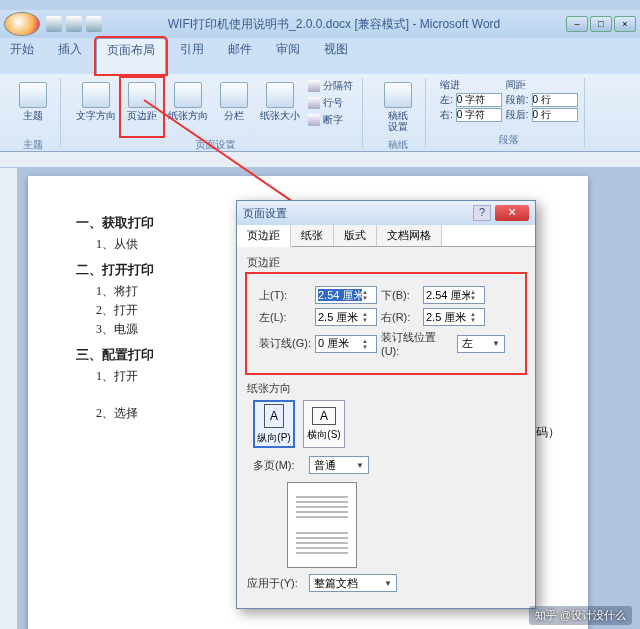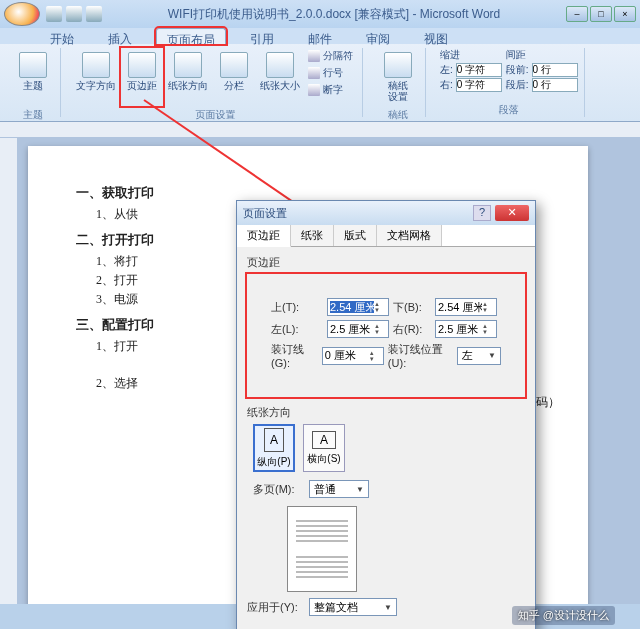--- a/index.html
+++ b/index.html
@@ -1,28 +1,28 @@
 <!DOCTYPE html>
 <html><head>
 <meta charset="utf-8">
 <style>
 * { box-sizing: border-box; margin: 0; padding: 0; }
 body { font-family: "Microsoft YaHei", SimSun, sans-serif; font-size: 12px; background: #b9d1ea; width: 640px; height: 629px; overflow: hidden; position: relative; }
 
 
-.titlebar { height: 28px; background: linear-gradient(#cde0f5, #b9d4f0); display: flex; align-items: center; padding: 0 4px; }
+.titlebar { height: 28px; background: linear-gradient(#cde0f5, #b9d4f0); display: flex; align-items: center; padding: 0 4px; margin-top: 10px; }
 .office-btn { width: 36px; height: 24px; background: radial-gradient(circle at 40% 40%, #fff, #f7b24e 60%, #e06 100%); border-radius: 50%; border: 1px solid #888; }
 .qat { display: flex; gap: 4px; margin-left: 6px; }
 .qat-icon { width: 16px; height: 16px; background: linear-gradient(#fff,#8ab); border-radius: 2px; }
 .title-text { flex: 1; text-align: center; color: #3b5c8c; font-size: 12px; }
 .win-btns { display: flex; gap: 2px; }
 .win-btn { width: 22px; height: 16px; background: linear-gradient(#dce9f7,#a8c3e4); border: 1px solid #6a8; font-size: 9px; text-align: center; line-height: 14px; border-radius: 2px; }
 
 
-.ribbon-tabs { height: 16px; display: flex; padding-left: 40px; gap: 14px; background: #cde0f5; }
+.ribbon-tabs { height: 36px; display: flex; gap: 4px; background: #cde0f5; }
 .rtab { padding: 3px 10px; color: #3b5c8c; cursor: pointer; font-size: 12px; }
 .rtab.active { background: #e8f0fa; border: 1px solid #8ea8c8; border-bottom: none; border-radius: 3px 3px 0 0; }
 .rtab.hl { outline: 2px solid #e33; }
 
 
 .ribbon-body { height: 78px; background: linear-gradient(#e8f0fa,#d7e6f5); border-bottom: 1px solid #8ea8c8; display: flex; padding: 4px 6px; gap: 8px; }
 .group { display: flex; flex-direction: column; align-items: center; border-right: 1px solid #b8cde4; padding: 0 6px; }
 .group-items { display: flex; gap: 4px; align-items: flex-start; flex: 1; }
 .group-label { font-size: 10px; color: #5a7aa2; margin-top: 2px; }
 .big-btn { width: 42px; height: 58px; display: flex; flex-direction: column; align-items: center; justify-content: flex-start; padding-top: 4px; gap: 2px; font-size: 10px; color: #2a4a7a; text-align: center; line-height: 1.1; }
@@ -49,40 +49,40 @@
 .dlg-title .spacer { flex: 1; }
 .dlg-close { width: 34px; height: 16px; background: linear-gradient(#e66,#c33); color: #fff; text-align: center; font-size: 11px; line-height: 14px; border-radius: 2px; }
 .dlg-help { width: 18px; height: 16px; background: #dde; text-align: center; margin-right: 4px; border: 1px solid #aac; }
 .dlg-tabs { display: flex; background: #fff; border-bottom: 1px solid #aaa; }
 .dtab { padding: 3px 10px; border-right: 1px solid #ccc; cursor: pointer; background: #f4f4f4; }
 .dtab.active { background: #fff; border-bottom: 1px solid #fff; margin-bottom: -1px; }
 .dlg-body { padding: 8px 10px; background: #f0f0f0; }
 .fieldset { margin-bottom: 8px; }
 .fs-label { color: #333; margin-bottom: 4px; }
 .fs-content { padding-left: 6px; }
-.fs-content.hl { outline: 2px solid #e33; padding: 24px; }
+.fs-content.hl { outline: 2px solid #e33; padding: 12px; }
 .row { display: flex; align-items: center; gap: 4px; margin-bottom: 4px; }
 .row label { width: 52px; color: #333; }
 .row label.short { width: 38px; }
 .num-input { width: 62px; height: 18px; border: 1px solid #7a96b8; font-size: 11px; padding: 0 2px; display: flex; align-items: center; background: #fff; }
 .num-input input { border: none; width: 44px; font-size: 11px; outline: none; }
 .num-input .spin { width: 12px; display: flex; flex-direction: column; font-size: 6px; line-height: 6px; color: #555; }
 .num-input.sel input { background: #316ac5; color: #fff; }
 .combo { height: 18px; border: 1px solid #7a96b8; background: #fff; padding: 0 4px; display: flex; align-items: center; justify-content: space-between; }
 .combo .arr { font-size: 8px; color: #444; }
 .orient-btns { display: flex; gap: 8px; }
 .orient-btn { width: 42px; height: 48px; border: 1px solid #99b; display: flex; flex-direction: column; align-items: center; justify-content: center; gap: 3px; background: #fafafa; font-size: 10px; }
 .orient-btn.sel { border: 2px solid #3a6fcf; background: #e8f1ff; }
 .orient-pg { width: 20px; height: 24px; border: 1px solid #555; display: flex; align-items: center; justify-content: center; font-size: 12px; }
 .orient-pg.land { width: 24px; height: 18px; }
 .preview-box { width: 70px; height: 86px; border: 1px solid #888; background: #fff; margin: 6px 0 6px 40px; padding: 10px 8px; }
 .preview-box .ln { height: 2px; background: #bbb; margin: 3px 0; }
 
 .arrow-line { position: absolute; pointer-events: none; }
-.watermark { position: absolute; right: 25px; bottom: 4px; font-size: 11px; color: #fff; text-shadow: 0 0 3px #000; background: rgba(40,60,100,.35); padding: 2px 6px; border-radius: 3px; }
+.watermark { position: absolute; right: 8px; bottom: 4px; font-size: 11px; color: #fff; text-shadow: 0 0 3px #000; background: rgba(40,60,100,.35); padding: 2px 6px; border-radius: 3px; }
 </style>
 </head>
 <body>
 
 <div class="titlebar">
   <div class="office-btn"></div>
   <div class="qat">
     <div class="qat-icon"></div>
     <div class="qat-icon"></div>
     <div class="qat-icon"></div>

